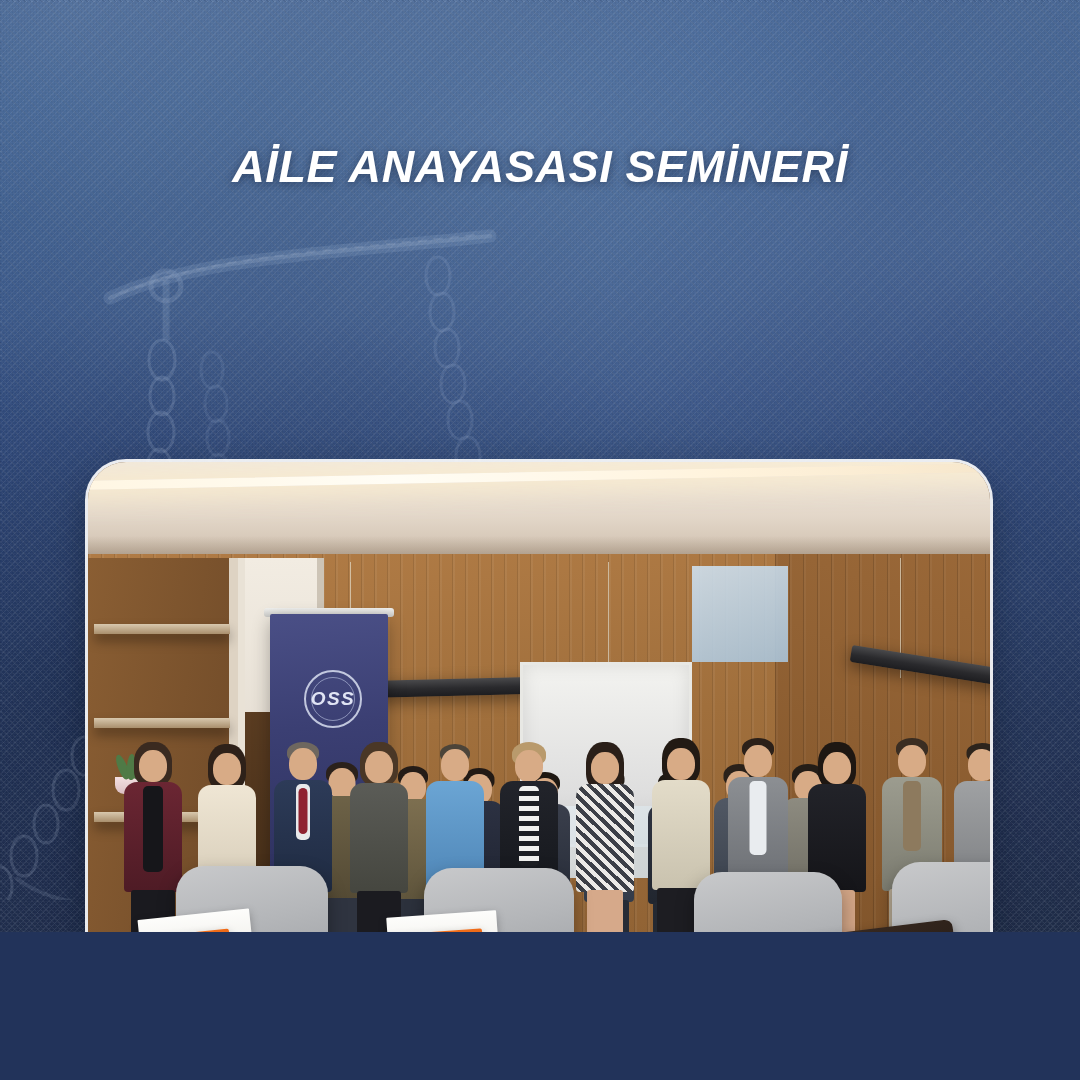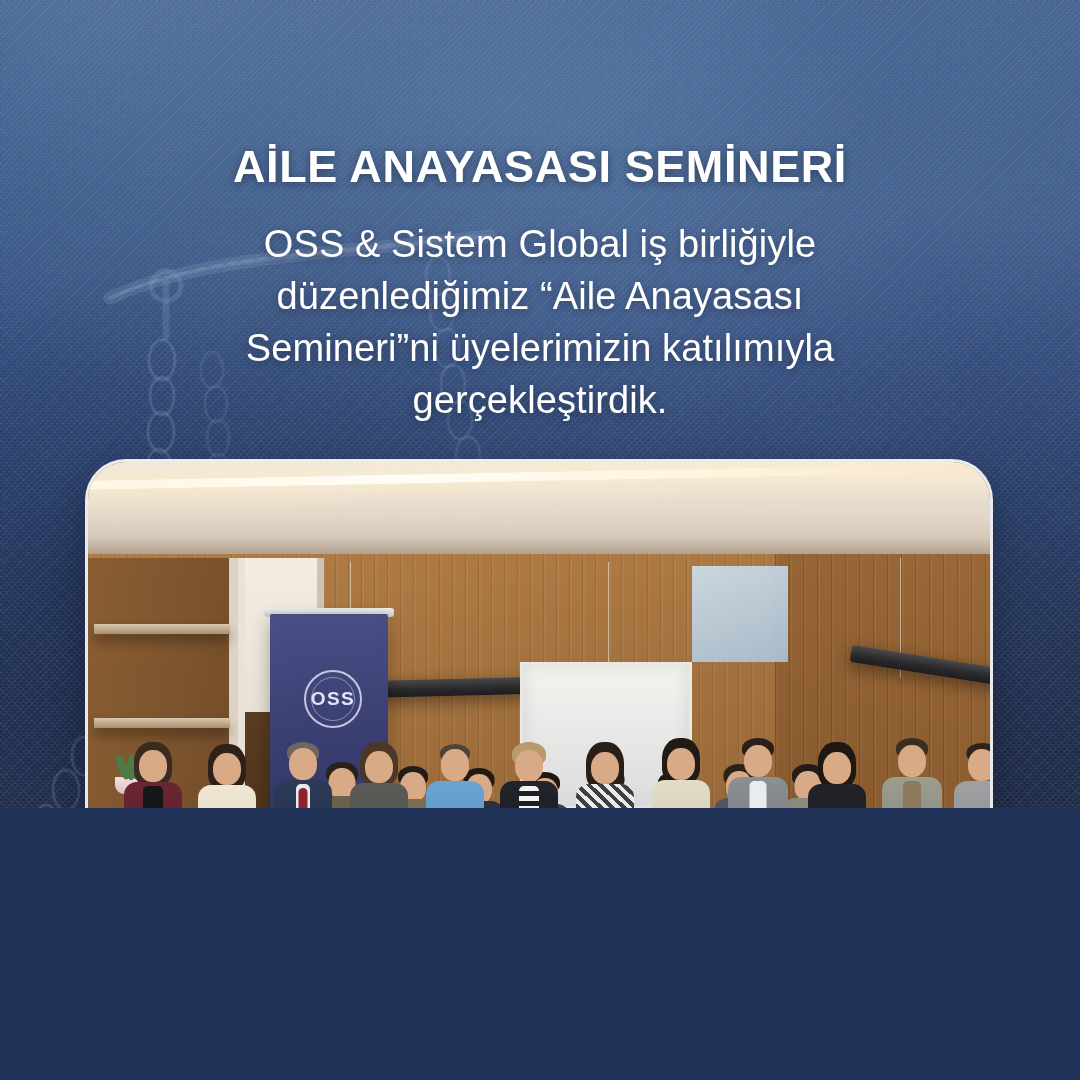--- a/index.html
+++ b/index.html
@@ -8,23 +8,24 @@
   html, body {
     width:1080px; height:1080px;
     overflow:hidden;
     font-family:"Liberation Sans", sans-serif;
     background:#22335a;
   }
 
   
   #poster {
     position:relative;
-    width:1080px; height:808px;
+    width:1080px; height:932px;
     overflow:hidden;
     isolation:isolate;
+    font-style:italic;
   }
 
   
   .bg-base {
     position:absolute; inset:0;
     background:
       linear-gradient(176deg,
         #4b6894 0%,
         #41608e 11%,
         #3b5987 22%,
@@ -452,26 +453,20 @@
       </g>
 
       <path d="M86 838 C 130 872, 210 874, 256 840" stroke-width="4" stroke="rgba(222,236,255,0.26)"></path>
 
       <circle cx="236" cy="246" r="15" stroke-width="5" stroke="rgba(224,238,255,0.30)"></circle>
     </svg>
   </div>
 
   <h1 class="headline">AİLE ANAYASASI SEMİNERİ</h1>
 
-  <div class="subhead">
-    <span class="ln">OSS &amp; Sistem Global iş birliğiyle</span>
-    <span class="ln">düzenlediğimiz “Aile Anayasası</span>
-    <span class="ln">Semineri”ni üyelerimizin katılımıyla</span>
-    <span class="ln">gerçekleştirdik.</span>
-  </div>
 
   <figure class="photo-frame">
     <div class="photo" aria-label="Seminer katılımcılarının toplu fotoğrafı">
 
       <div class="ceiling"></div>
       <div class="ceiling-led"></div>
       <div class="ceiling-shadow"></div>
 
       <div class="wall"></div>
       <div class="wall-dark"></div>

